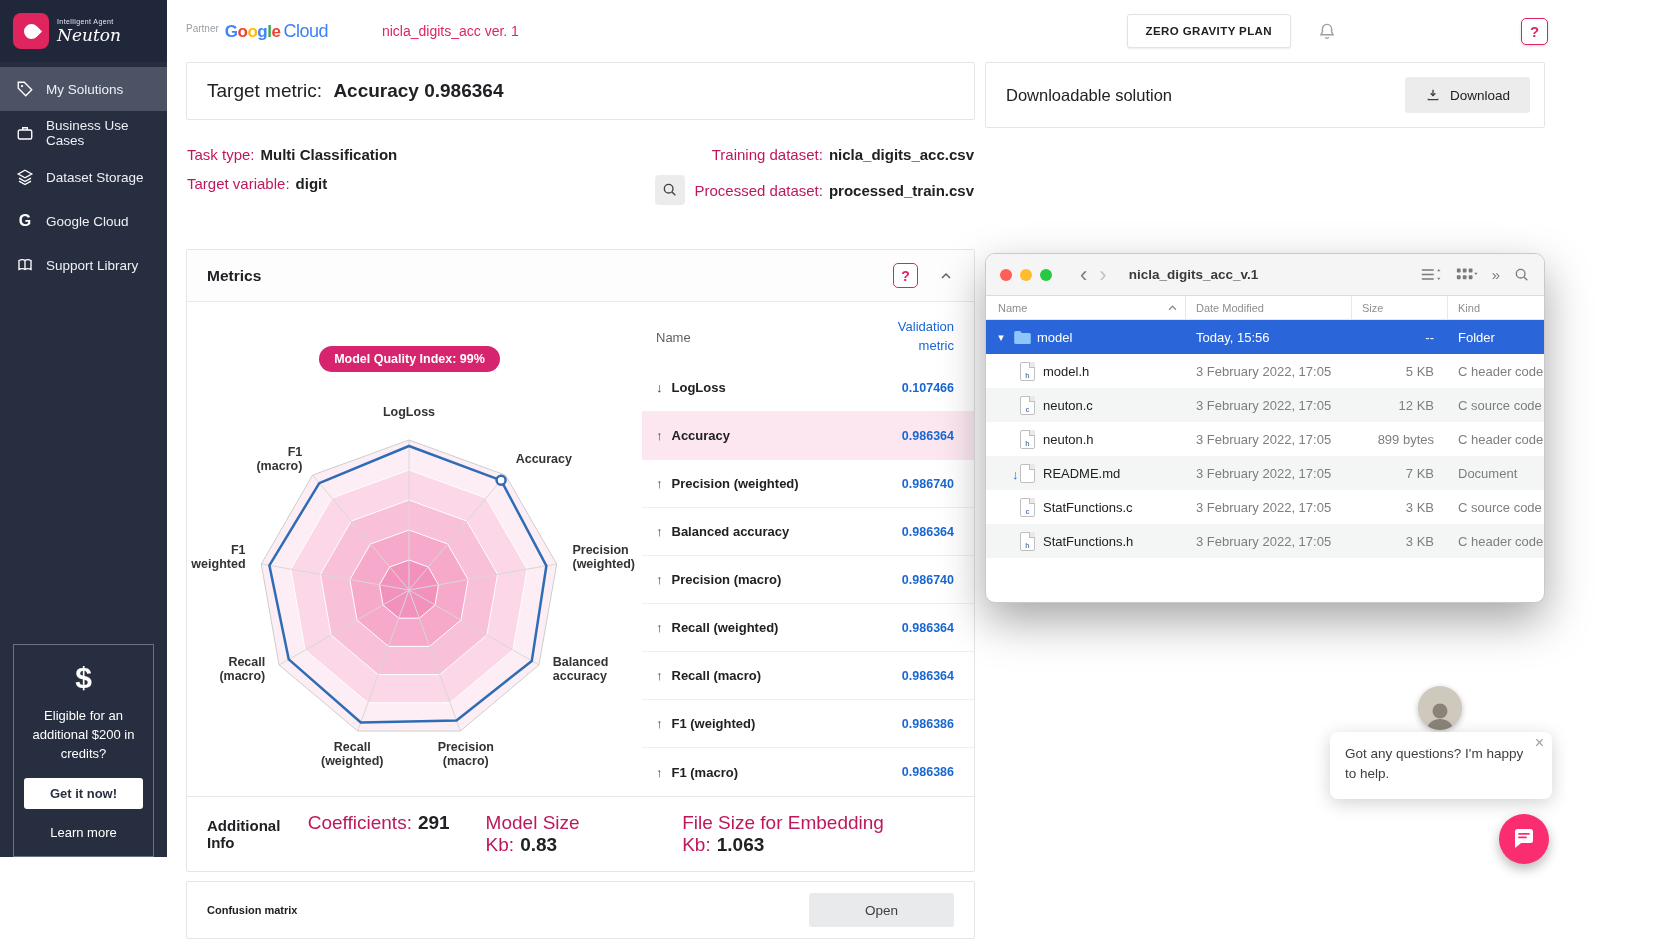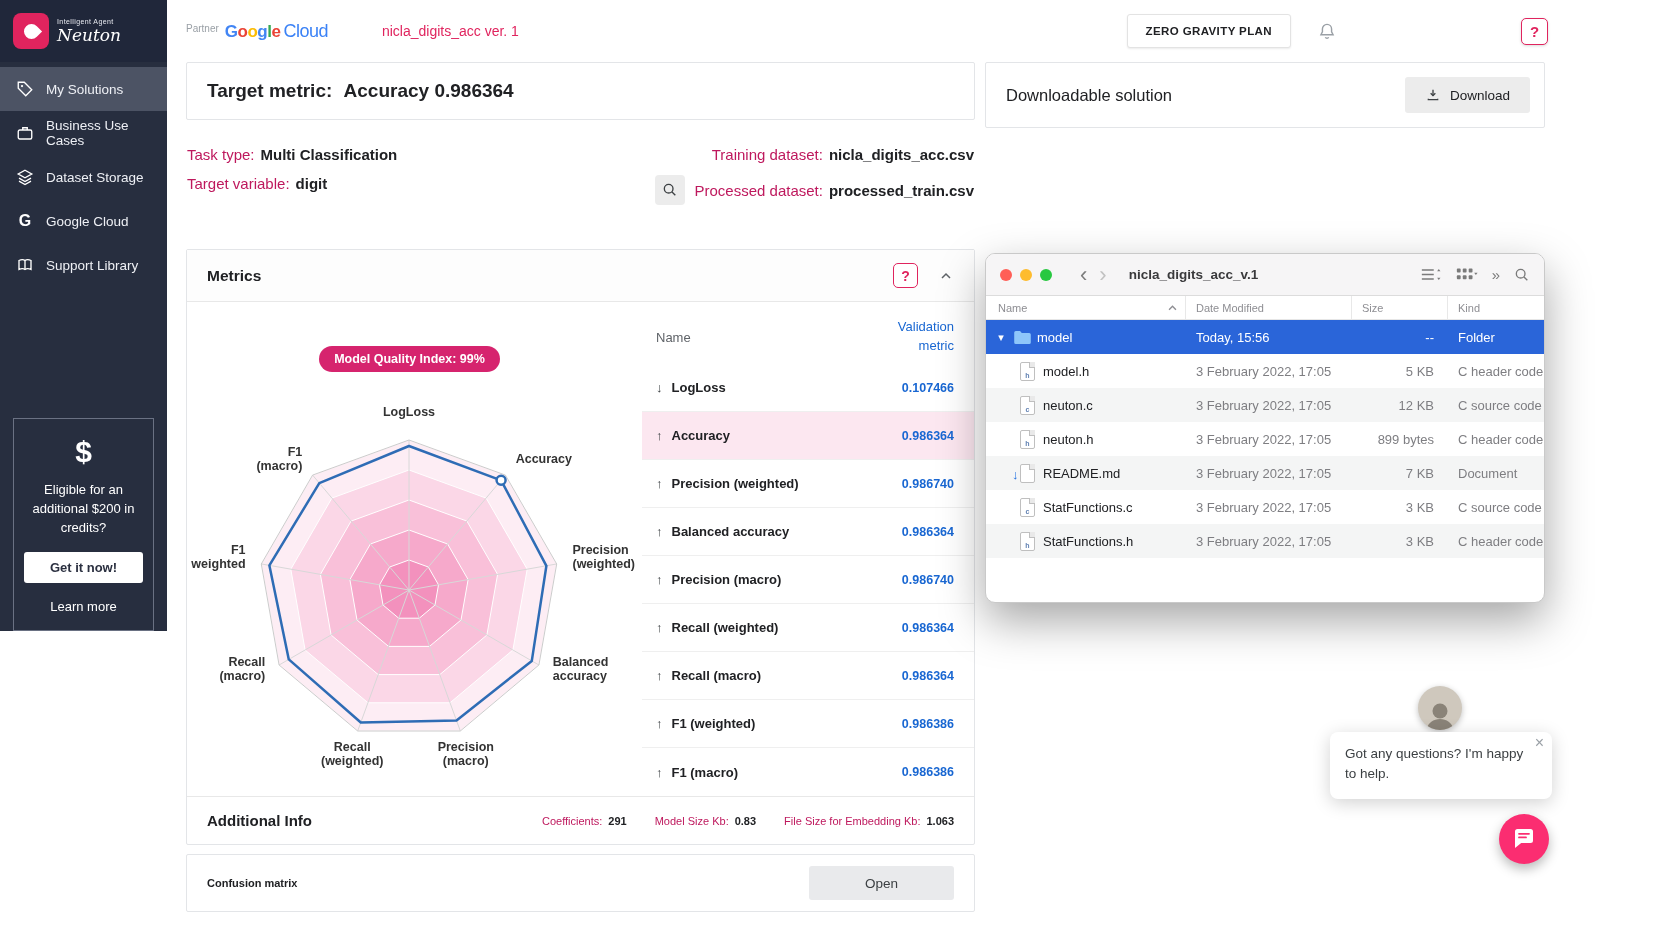--- a/index.html
+++ b/index.html
@@ -5,21 +5,21 @@
   * { box-sizing: border-box; margin: 0; padding: 0; }
   html,body { width:1679px; height:946px; overflow:hidden; }
   body { font-family:"Liberation Sans", sans-serif; background:#fff; position:relative; color:#202124; }
   :root{
     --accent:#e0245e; --badge-bg:#d6246e; --blue:#1967d2; --sel-blue:#2a65d9;
     --fab:#fb2d71; --sidebar-bg:#272e3f; --sidebar-top:#20273a; --sidebar-active:#4c5364;
     --row-highlight:#fce7f0;
   }
 
   
-  .sidebar{ position:absolute; left:0; top:0; width:167px; height:631px; background:var(--sidebar-bg); color:#fff; display:flex; flex-direction:column; }
+  .sidebar{ position:absolute; left:0; top:0; width:167px; height:857px; background:var(--sidebar-bg); color:#fff; display:flex; flex-direction:column; }
   .logo-block{ height:62px; background:var(--sidebar-top); display:flex; align-items:center; gap:8px; padding-left:13px; }
   .logo-mark{ width:36px; height:36px; border-radius:8px; background:var(--accent); display:flex; align-items:center; justify-content:center; flex:none; }
   .logo-flame{ width:15px; height:15px; background:#fff; border-radius:50% 0 50% 50%; transform:rotate(45deg); }
   .logo-tagline{ font-size:7px; letter-spacing:.4px; color:#e8eaf0; }
   .logo-name{ font-family:"DejaVu Serif", serif; font-style:italic; font-size:17px; }
   .nav{ margin-top:5px; }
   .nav-item{ height:44px; display:flex; align-items:center; gap:11px; padding-left:15px; font-size:13.5px; color:#eef0f5; cursor:pointer; }
   .nav-item.active{ background:var(--sidebar-active); }
   .nav-icon{ width:20px; height:20px; display:flex; align-items:center; justify-content:center; flex:none; }
   .nav-icon svg{ width:18px; height:18px; }
@@ -43,21 +43,21 @@
   .plan-btn{ background:#fff; border:1px solid #e3e3e3; box-shadow:0 1px 2px rgba(0,0,0,.08); border-radius:3px; font-size:11.5px; font-weight:bold; letter-spacing:.4px; padding:10px 18px; color:#202124; cursor:pointer; font-family:inherit; }
   .bell{ margin-left:26px; cursor:pointer; display:flex; }
   .help-btn{ margin-left:184px; width:27px; height:27px; border:1.5px solid var(--accent); border-radius:5px; background:#fff; color:var(--accent); font-weight:bold; font-size:15px; box-shadow:0 1px 3px rgba(0,0,0,.15); cursor:pointer; font-family:inherit; }
 
   .columns{ display:flex; align-items:flex-start; padding-left:19px; }
   .left-col{ width:789px; }
   .right-col{ width:560px; margin-left:10px; position:relative; }
 
   .card{ background:#fff; border:1px solid #e3e5e8; border-radius:2px; }
   .target-card{ padding:17px 20px; font-size:19px; }
-  .target-label{ font-weight:700; }
+  .target-label{ font-weight:400; }
   .target-value{ font-weight:bold; margin-left:6px; }
 
   .info-grid{ display:flex; justify-content:space-between; margin-top:26px; font-size:15px; padding:0 1px; }
   .info-left > div, .info-right > div{ margin-bottom:12px; display:flex; align-items:center; }
   .info-right{ text-align:right; }
   .info-right > div{ justify-content:flex-end; }
   .lbl{ color:#be185d; }
   .val{ font-weight:bold; margin-left:6px; }
   .search-btn{ width:30px; height:30px; background:#ececec; border:none; border-radius:4px; margin-right:10px; display:flex; align-items:center; justify-content:center; cursor:pointer; }
 
@@ -80,21 +80,21 @@
   .mtable-val-h{ font-size:13px; color:var(--blue); text-align:right; width:80px; line-height:1.45; cursor:pointer; }
   .mrow{ display:flex; align-items:center; height:48px; padding:0 20px 0 14px; border-bottom:1px solid #efefef; cursor:pointer; }
   .mrow:last-child{ border-bottom:none; }
   .mrow.highlight{ background:var(--row-highlight); }
   .m-arrow{ font-size:13px; font-weight:bold; color:#3c4043; margin-right:9px; }
   .m-name{ font-size:13px; font-weight:600; }
   .m-val{ margin-left:auto; font-size:12.5px; font-weight:bold; color:var(--blue); }
 
   .addinfo{ display:flex; align-items:center; padding:15px 20px; border-top:1px solid #e8e8e8; }
   .addinfo-title{ font-size:15px; font-weight:bold; }
-  .addinfo-items{ margin-left:auto; display:flex; gap:28px; font-size:11px; }
+  .addinfo-items{ margin-left:auto; display:flex; gap:36px; font-size:19px; }
 
   .confusion-card{ margin-top:9px; display:flex; align-items:center; padding:11px 20px; }
   .confusion-title{ font-size:11px; font-weight:bold; }
   .open-btn{ margin-left:auto; width:145px; height:34px; background:#e9eaec; border:none; border-radius:3px; font-size:13.5px; color:#3c4043; cursor:pointer; font-family:inherit; }
 
   
   .download-card{ padding:14px 14px 14px 20px; display:flex; align-items:center; }
   .download-title{ font-size:16.5px; }
   .download-btn{ margin-left:auto; background:#ececec; border:none; border-radius:3px; padding:10px 20px; font-size:13.5px; color:#202124; display:flex; align-items:center; gap:9px; cursor:pointer; font-family:inherit; }
 

